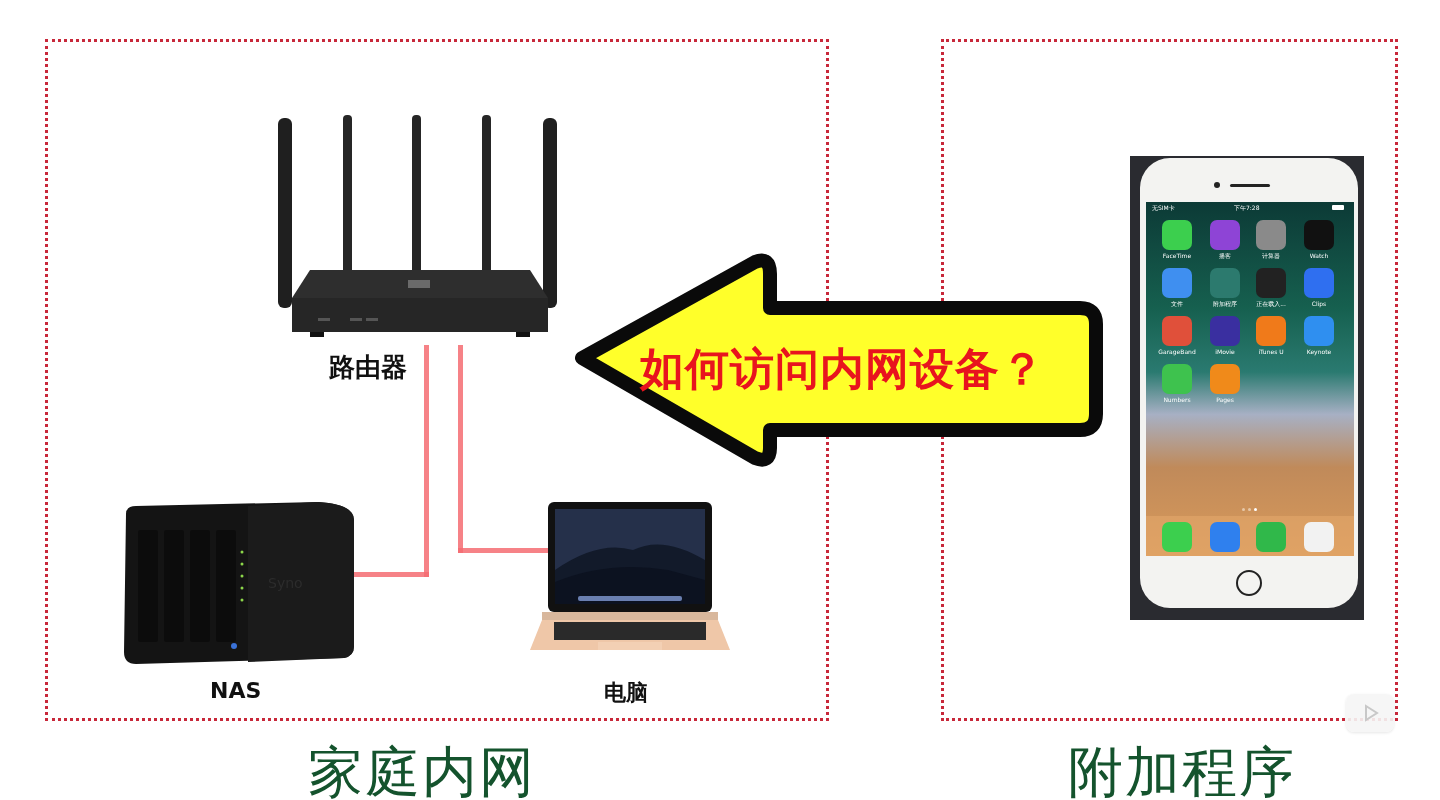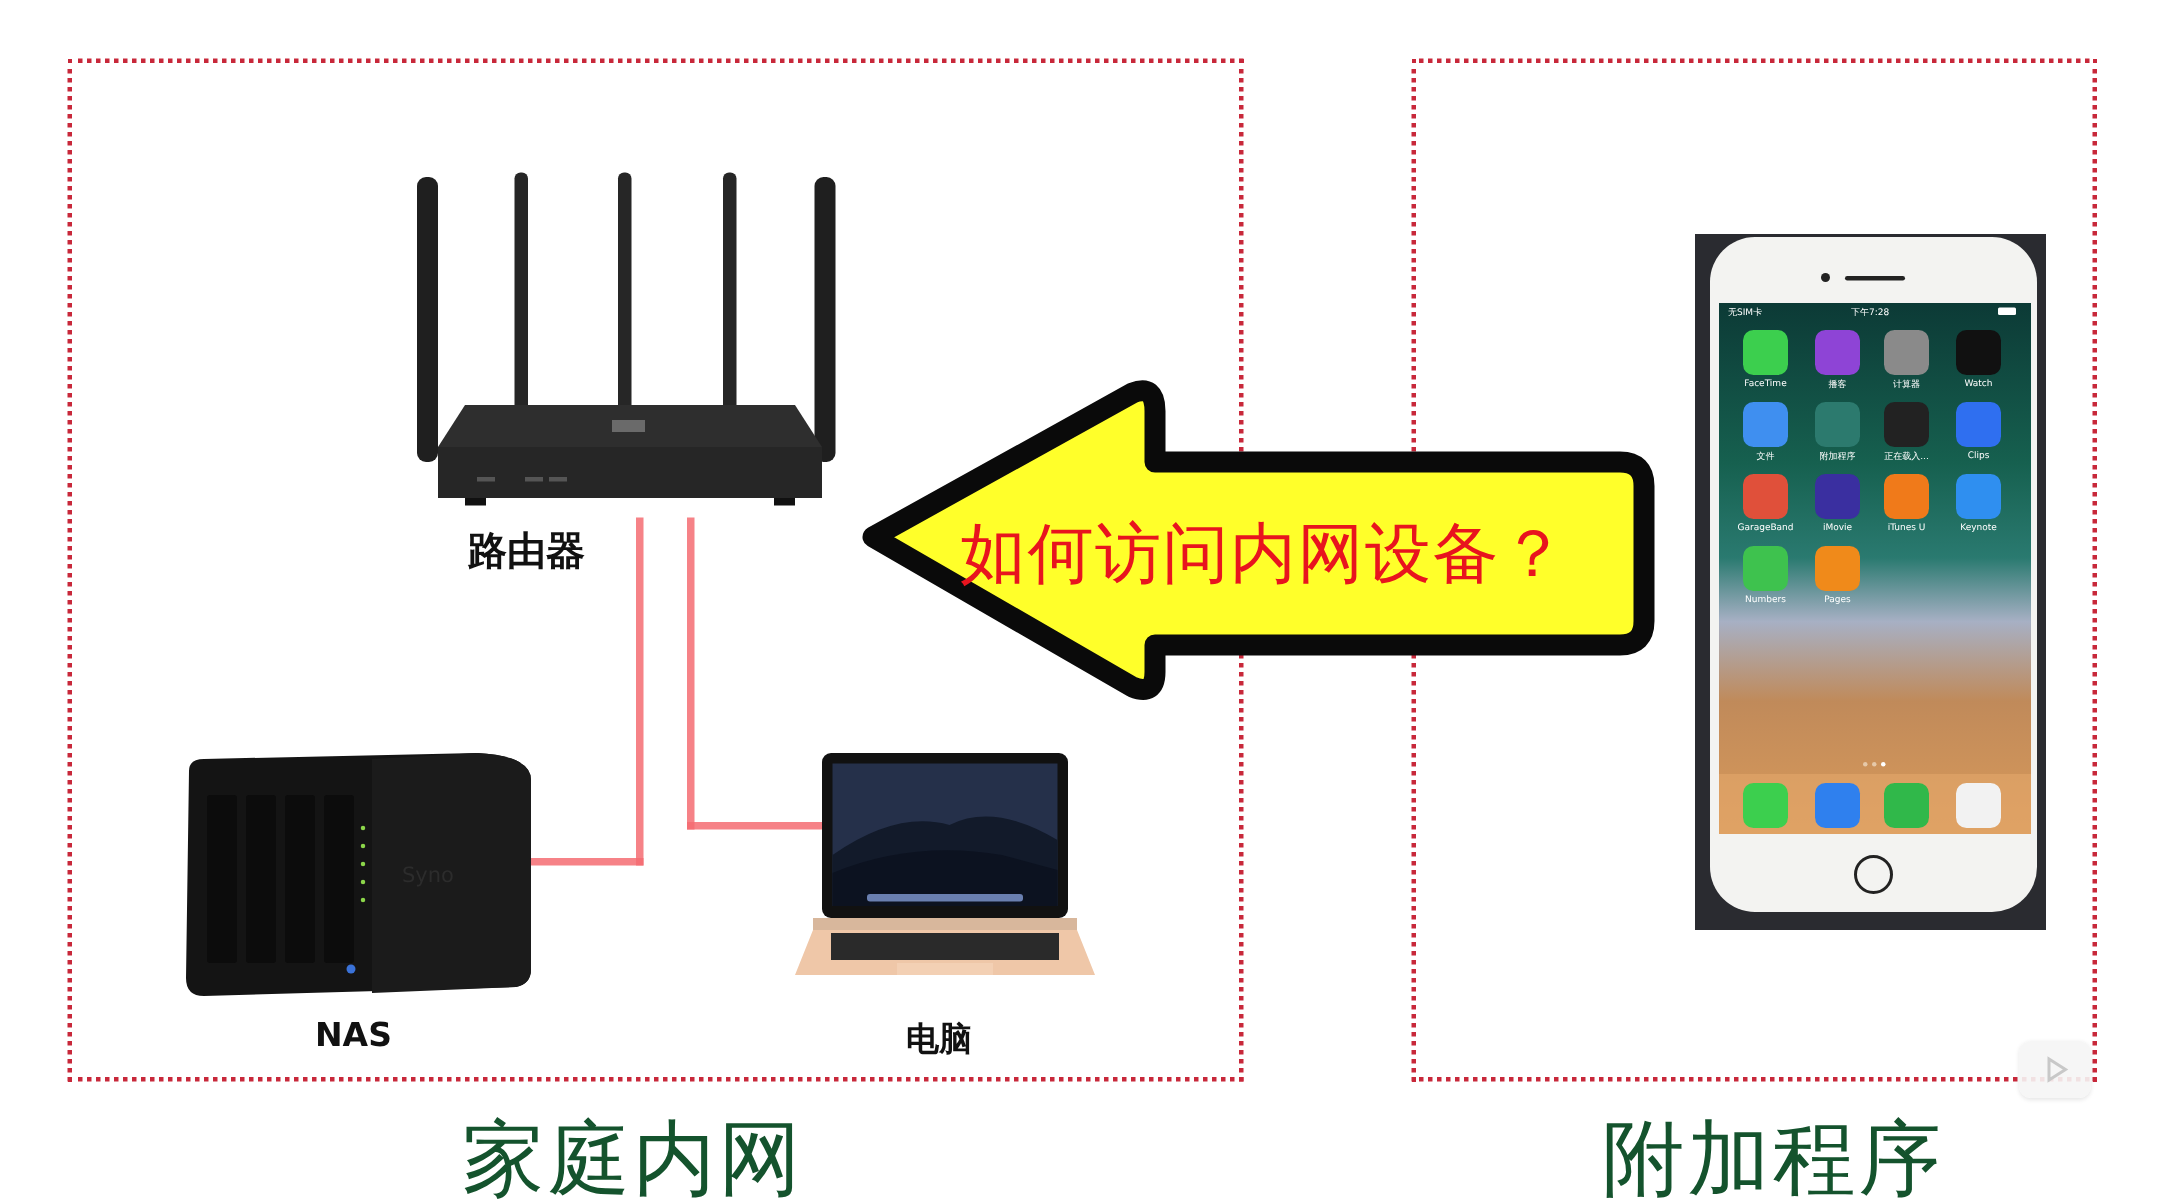--- a/index.html
+++ b/index.html
@@ -2,21 +2,21 @@
 <html><head>
 <meta charset="utf-8">
 <style>
   html, body { margin:0; padding:0; }
   body { width:1440px; height:800px; background:#ffffff; position:relative; overflow:hidden; font-family:"DejaVu Sans", sans-serif; }
   .box { position:absolute; border:3px dotted #c8283a; box-sizing:border-box; }
   .abs { position:absolute; }
   .label-dark { position:absolute; color:#111; font-weight:bold; font-size:26px; font-family:"DejaVu Sans", sans-serif; }
   .zone-label { position:absolute; color:#14532d; font-size:55px; font-weight:200; letter-spacing:2px; font-family:"DejaVu Sans", sans-serif; }
   .cable { position:absolute; background:#f56c72; opacity:0.85; }
-  .arrow-text { position:absolute; color:#e8141e; font-weight:normal; font-size:44px; letter-spacing:1px; font-family:"DejaVu Sans", sans-serif; white-space:nowrap; }
+  .arrow-text { position:absolute; color:#e8141e; font-weight:bold; font-size:44px; letter-spacing:1px; font-family:"DejaVu Sans", sans-serif; white-space:nowrap; }
   .app { position:absolute; width:30px; height:30px; border-radius:7px; }
   .app-lbl { position:absolute; width:44px; text-align:center; color:#fff; font-size:6px; font-family:"DejaVu Sans", sans-serif; }
 </style>
 </head>
 <body>
 
 <div class="box" style="left:45px;top:39px;width:784px;height:682px;"></div>
 
 <div class="box" style="left:941px;top:39px;width:457px;height:682px;"></div>
 
@@ -30,21 +30,21 @@
     <path d="M40 160 L260 160 L278 188 L278 222 L22 222 L22 188 Z" fill="#2e2e2e"></path>
     <rect x="22" y="188" width="256" height="34" fill="#262626"></rect>
     <rect x="138" y="170" width="22" height="8" fill="#6a6a6a"></rect>
     <rect x="48" y="208" width="12" height="3" fill="#555"></rect>
     <rect x="80" y="208" width="12" height="3" fill="#555"></rect>
     <rect x="96" y="208" width="12" height="3" fill="#555"></rect>
     <rect x="40" y="222" width="14" height="5" fill="#111"></rect>
     <rect x="246" y="222" width="14" height="5" fill="#111"></rect>
   </svg>
 </div>
-<div class="label-dark" style="left:312px;top:350px;text-align:center;">路由器</div>
+<div class="label-dark" style="left:329px;top:350px;text-align:center;">路由器</div>
 
 <div class="cable" style="left:424px;top:345px;width:5px;height:232px;"></div>
 <div class="cable" style="left:352px;top:572px;width:77px;height:5px;"></div>
 <div class="cable" style="left:458px;top:345px;width:5px;height:208px;"></div>
 <div class="cable" style="left:458px;top:548px;width:92px;height:5px;"></div>
 
 <div class="abs" style="left:118px;top:500px;width:240px;height:170px;">
   <svg width="240" height="170" viewBox="0 0 240 170">
     <path d="M8 14 Q8 6 18 6 L200 2 Q236 4 236 20 L236 146 Q236 156 226 158 L18 164 Q6 164 6 152 Z" fill="#141414"></path>
     <path d="M130 6 L200 2 Q236 4 236 20 L236 146 Q236 156 226 158 L130 162 Z" fill="#1b1b1b"></path>

